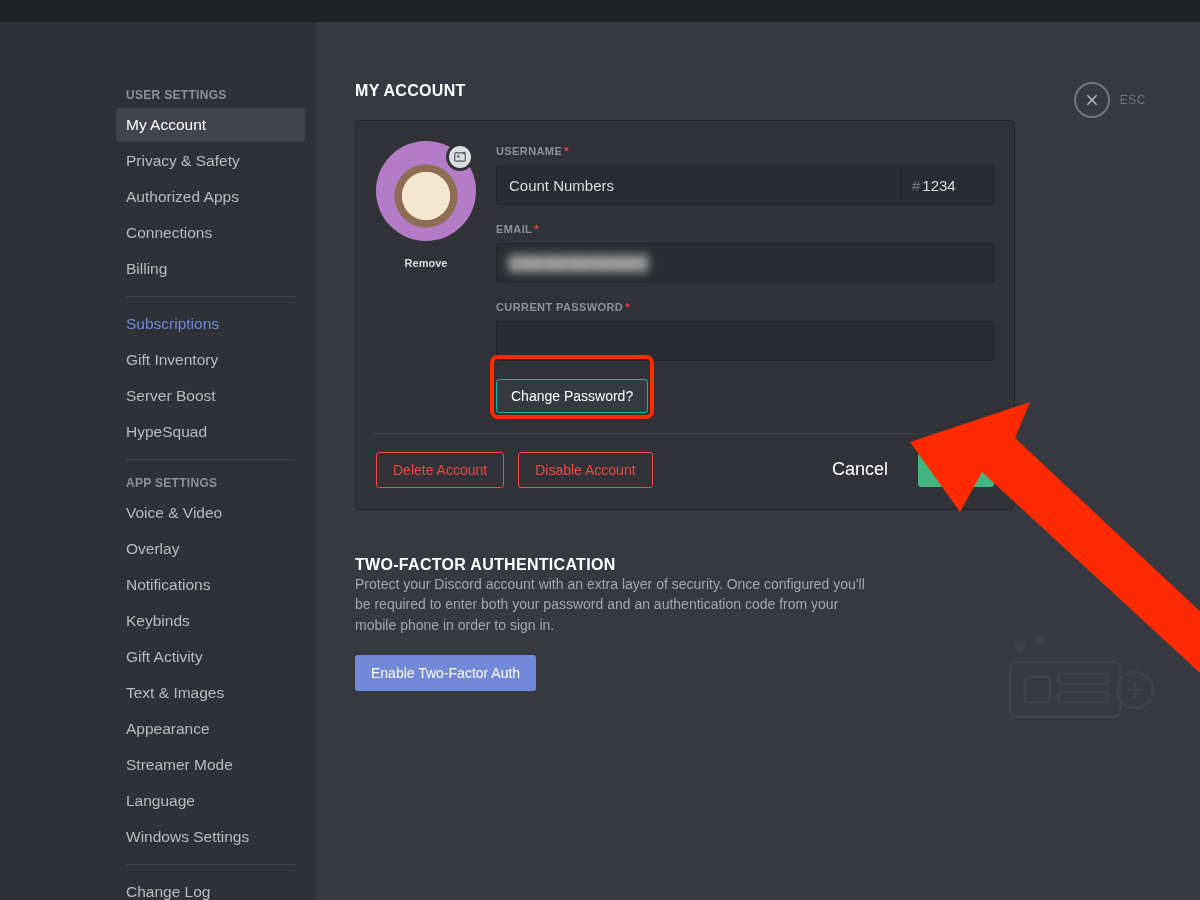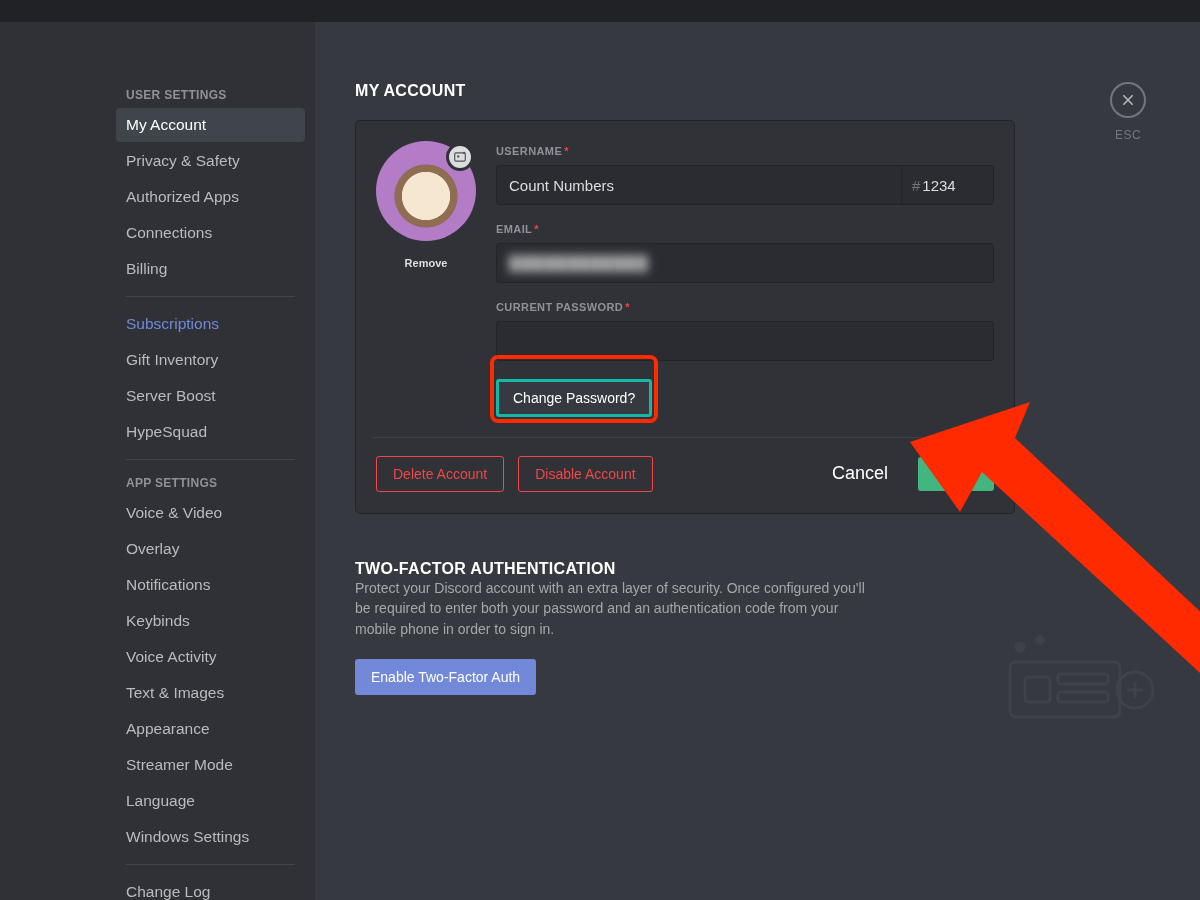--- a/index.html
+++ b/index.html
@@ -158,21 +158,21 @@
   .input-discrim .hash { color: #72767d; margin-right: 2px; }
   .blurred {
     filter: blur(5px);
     color: #aaa;
     letter-spacing: 1px;
   }
   .change-pw {
     display: inline-block;
     margin-top: 18px;
     background: #36393f;
-    border: 3px solid #14b8a6;
+    border: 1px solid #14b8a6;
     border-radius: 3px;
     color: #fff;
     font-size: 14px;
     padding: 8px 14px;
     cursor: pointer;
   }
   .change-pw-highlight {
     outline: 4px solid #ff2a00;
     outline-offset: 2px;
     border-radius: 2px;
@@ -236,21 +236,21 @@
     font-weight: 500;
     padding: 10px 16px;
     border-radius: 3px;
     cursor: pointer;
   }
   .close-col {
     position: absolute;
     top: 60px;
     right: 54px;
     display: flex;
-    flex-direction: column;
+    flex-direction: row;
     align-items: center;
     gap: 10px;
   }
   .close-btn {
     width: 36px;
     height: 36px;
     border-radius: 50%;
     border: 2px solid #72767d;
     display: flex;
     align-items: center;
@@ -299,21 +299,21 @@
         <div class="sidebar-item">Server Boost</div>
         <div class="sidebar-item">HypeSquad</div>
       </div>
     <div class="sidebar-sep"></div>
     <div class="sidebar-section-title">APP SETTINGS</div>
     <div id="sb-app">
         <div class="sidebar-item">Voice &amp; Video</div>
         <div class="sidebar-item">Overlay</div>
         <div class="sidebar-item">Notifications</div>
         <div class="sidebar-item">Keybinds</div>
-        <div class="sidebar-item">Voice Activity</div>
+        <div class="sidebar-item">Gift Activity</div>
         <div class="sidebar-item">Text &amp; Images</div>
         <div class="sidebar-item">Appearance</div>
         <div class="sidebar-item">Streamer Mode</div>
         <div class="sidebar-item">Language</div>
         <div class="sidebar-item">Windows Settings</div>
       </div>
     <div class="sidebar-sep"></div>
     <div id="sb-bottom">
         <div class="sidebar-item">Change Log</div>
       </div>

